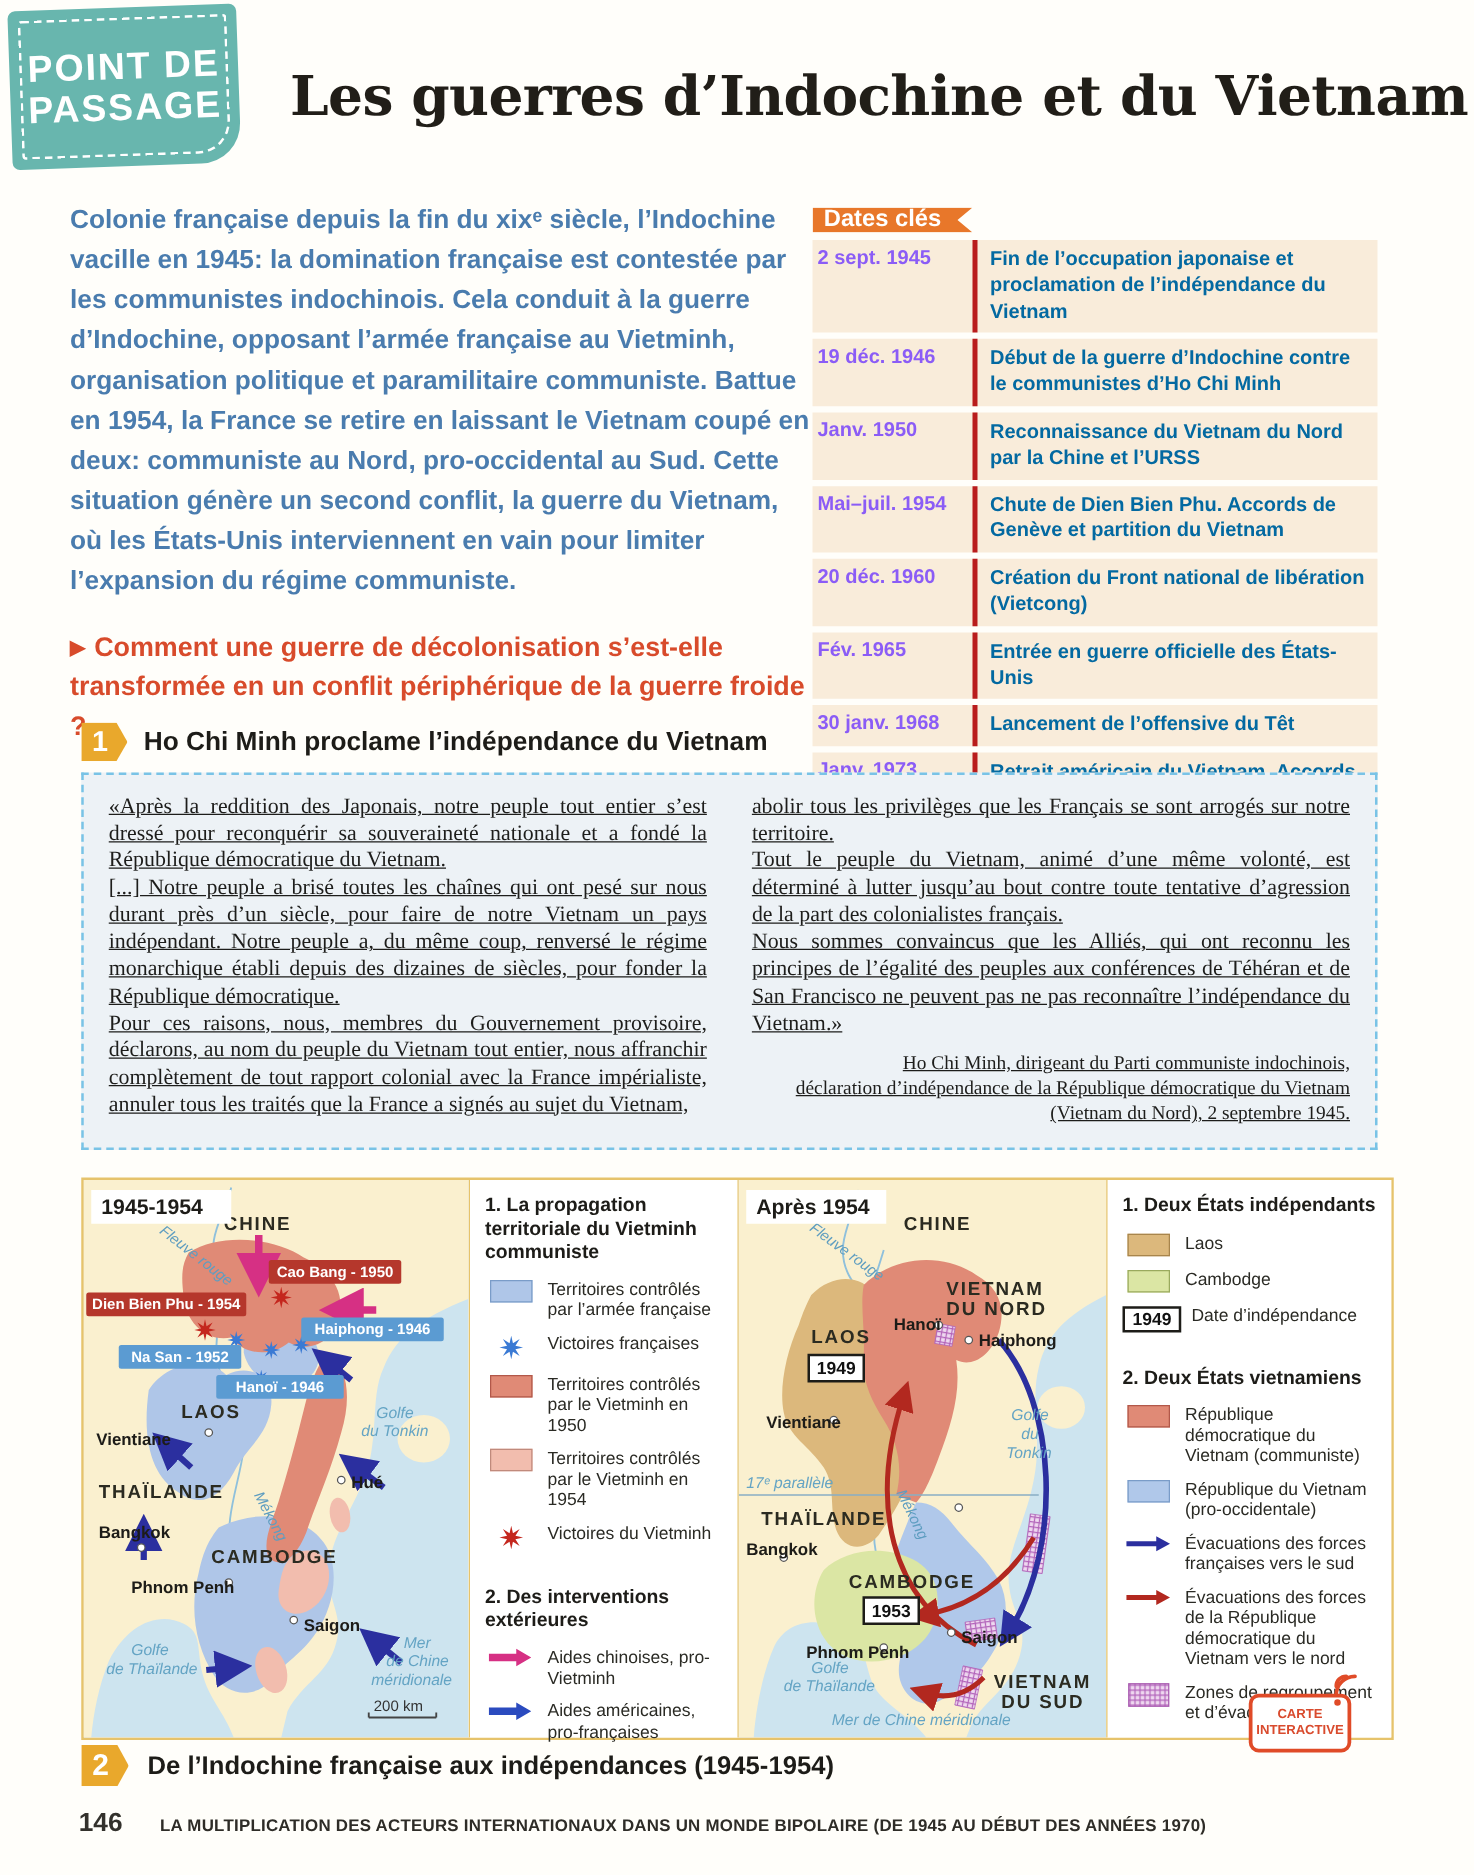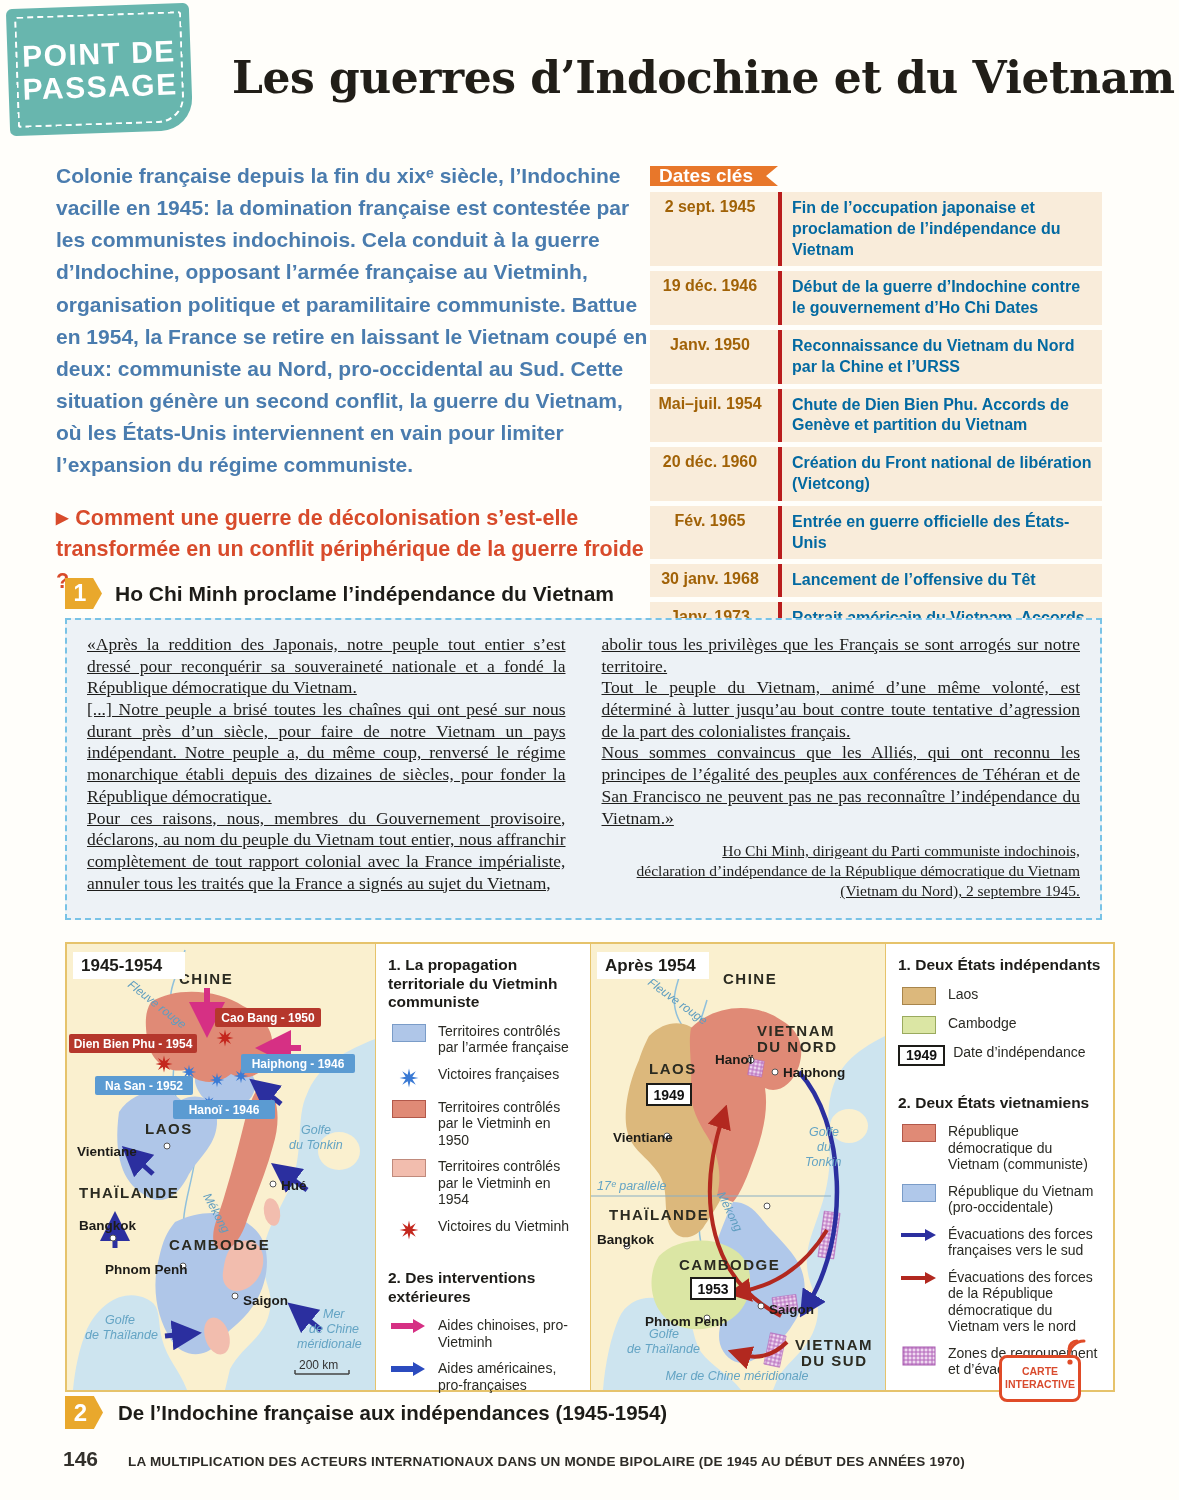--- a/index.html
+++ b/index.html
@@ -32,21 +32,21 @@
   .question .marker { font-size:16px; margin-right:7px; position:relative; top:-2px; }
   
   .dates-block { position:absolute; left:650px; top:166px; width:452px; }
   .dates-ribbon {
     width:128px; height:20px; background:#e8772a; color:#fff;
     font-weight:bold; font-size:19px; display:flex; align-items:center; padding-left:9px;
     clip-path:polygon(0 0,100% 0,calc(100% - 12px) 50%,100% 100%,0 100%);
   }
   .dates-table { margin-top:6px; }
   .dates-row { display:flex; margin-bottom:5px; background:#f9ecda; }
-  .dates-date { flex:0 0 128px; text-align:center; padding:6px 12px 6px 4px; color:#a16207; font-weight:bold; font-size:16px; }
+  .dates-date { flex:0 0 128px; text-align:left; padding:6px 12px 6px 4px; color:#8b5cf6; font-weight:bold; font-size:16px; }
   .dates-text { flex:1; padding:6px 10px; color:#0369a1; font-weight:bold; font-size:16px; line-height:1.3; border-left:4px solid #b91c1c; }
   
   .doc1 { position:absolute; left:65px; top:578px; width:1037px; }
   .doc-head { display:flex; align-items:center; gap:13px; margin-bottom:9px; }
   .num-badge {
     width:37px; height:31px; background:#e9a82c; color:#fff; font-weight:bold; font-size:23px;
     display:flex; align-items:center; justify-content:center;
     clip-path:polygon(0 0,76% 0,100% 50%,76% 100%,0 100%); padding-right:7px;
   }
   .doc-title { font-weight:bold; font-size:21px; color:#1d1c18; }
@@ -109,21 +109,21 @@
 
 <div class="dates-block">
   <div class="dates-ribbon">Dates clés</div>
   <div class="dates-table">
     <div class="dates-row">
       <div class="dates-date">2 sept. 1945</div>
       <div class="dates-text">Fin de l’occupation japonaise et proclamation de l’indépendance du Vietnam</div>
     </div>
     <div class="dates-row">
       <div class="dates-date">19 déc. 1946</div>
-      <div class="dates-text">Début de la guerre d’Indochine contre le gouvernement d’Ho Chi Dates</div>
+      <div class="dates-text">Début de la guerre d’Indochine contre le communistes d’Ho Chi Minh</div>
     </div>
     <div class="dates-row">
       <div class="dates-date">Janv. 1950</div>
       <div class="dates-text">Reconnaissance du Vietnam du Nord par la Chine et l’URSS</div>
     </div>
     <div class="dates-row">
       <div class="dates-date">Mai–juil. 1954</div>
       <div class="dates-text">Chute de Dien Bien Phu. Accords de Genève et partition du Vietnam</div>
     </div>
     <div class="dates-row">

